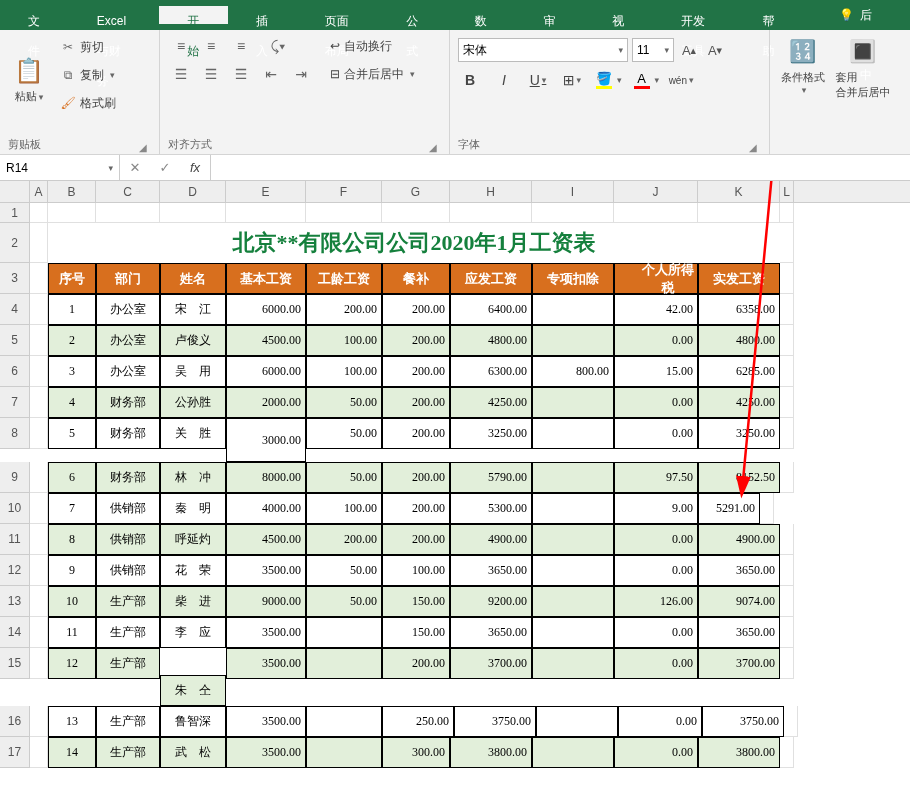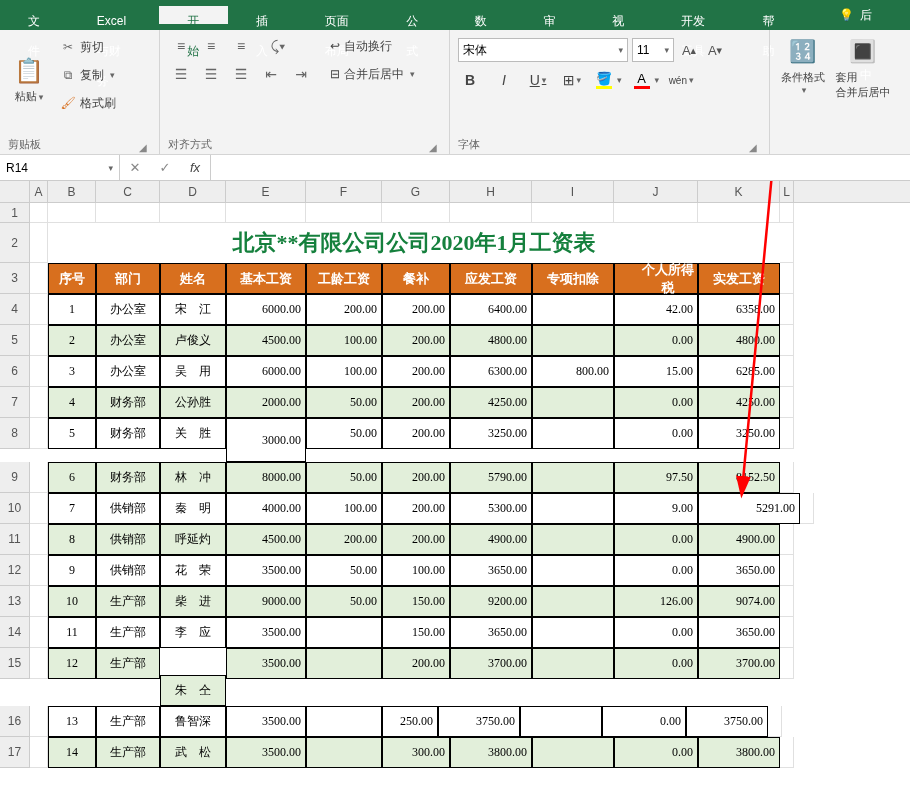--- a/index.html
+++ b/index.html
@@ -370,21 +370,21 @@
         <div class="gc" style="width: 18px; height: 31px;"></div>
         <div class="payroll-cell c" style="width: 48px; height: 31px;">7</div>
         <div class="payroll-cell c" style="width: 64px; height: 31px;">供销部</div>
         <div class="payroll-cell c" style="width: 66px; height: 31px;">秦　明</div>
         <div class="payroll-cell r" style="width: 80px; height: 31px;">4000.00</div>
         <div class="payroll-cell r" style="width: 76px; height: 31px;">100.00</div>
         <div class="payroll-cell r" style="width: 68px; height: 31px;">200.00</div>
         <div class="payroll-cell r" style="width: 82px; height: 31px;">5300.00</div>
         <div class="payroll-cell r" style="width: 82px; height: 31px;"></div>
         <div class="payroll-cell r" style="width: 84px; height: 31px;">9.00</div>
-        <div class="payroll-cell r" style="width: 102px; height: 31px;">5291.00</div>
+        <div class="payroll-cell r" style="width: 62px; height: 31px;">5291.00</div>
         <div class="gc" style="width: 14px; height: 31px;"></div>
       </div>
       <div class="row-wrap">
         <div class="rh" style="height: 31px;">11</div>
         <div class="gc" style="width: 18px; height: 31px;"></div>
         <div class="payroll-cell c even" style="width: 48px; height: 31px;">8</div>
         <div class="payroll-cell c even" style="width: 64px; height: 31px;">供销部</div>
         <div class="payroll-cell c even" style="width: 66px; height: 31px;">呼延灼</div>
         <div class="payroll-cell r even" style="width: 80px; height: 31px;">4500.00</div>
         <div class="payroll-cell r even" style="width: 76px; height: 31px;">200.00</div>
@@ -456,21 +456,21 @@
         <div class="gc" style="width: 14px; height: 31px;"></div>
       </div>
       <div class="row-wrap">
         <div class="rh" style="height: 31px;">16</div>
         <div class="gc" style="width: 18px; height: 31px;"></div>
         <div class="payroll-cell c" style="width: 48px; height: 31px;">13</div>
         <div class="payroll-cell c" style="width: 64px; height: 31px;">生产部</div>
         <div class="payroll-cell c" style="width: 66px; height: 31px;">鲁智深</div>
         <div class="payroll-cell r" style="width: 80px; height: 31px;">3500.00</div>
         <div class="payroll-cell r" style="width: 76px; height: 31px;"></div>
-        <div class="payroll-cell r" style="width: 56px; height: 31px;">250.00</div>
+        <div class="payroll-cell r" style="width: 72px; height: 31px;">250.00</div>
         <div class="payroll-cell r" style="width: 82px; height: 31px;">3750.00</div>
         <div class="payroll-cell r" style="width: 82px; height: 31px;"></div>
         <div class="payroll-cell r" style="width: 84px; height: 31px;">0.00</div>
         <div class="payroll-cell r" style="width: 82px; height: 31px;">3750.00</div>
         <div class="gc" style="width: 14px; height: 31px;"></div>
       </div>
       <div class="row-wrap">
         <div class="rh" style="height: 31px;">17</div>
         <div class="gc" style="width: 18px; height: 31px;"></div>
         <div class="payroll-cell c even" style="width: 48px; height: 31px;">14</div>

